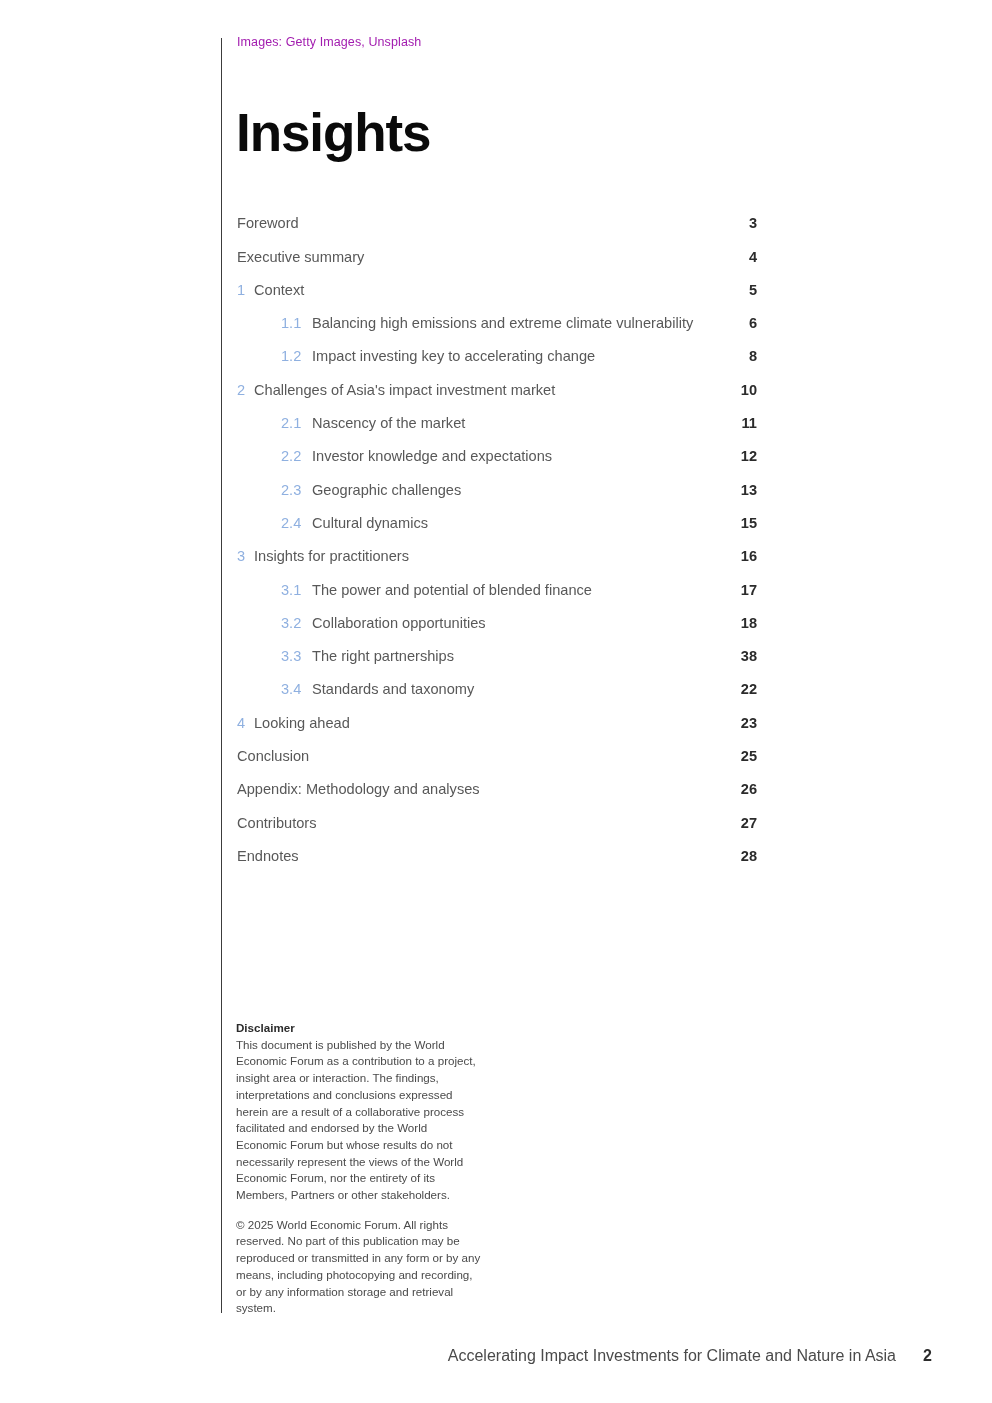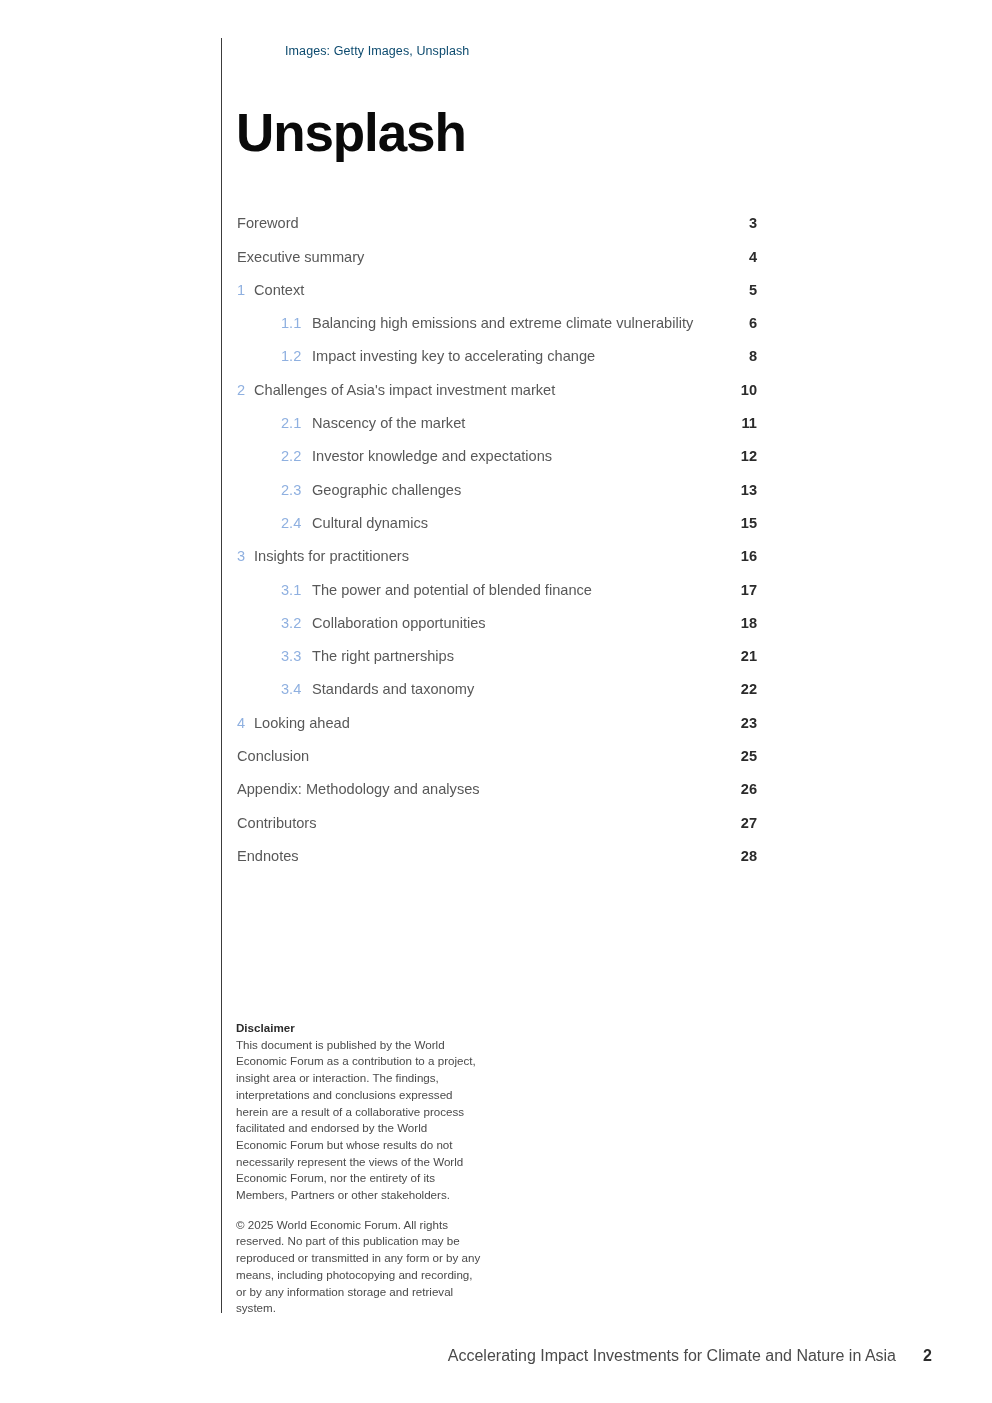--- a/index.html
+++ b/index.html
@@ -20,26 +20,25 @@
     position: absolute;
     left: 221px;
     top: 38px;
     width: 1px;
     height: 1275px;
     background: #3c3c3c;
   }
   .credit {
     position: absolute;
     left: 237px;
-    top: 44px;
+    top: 35px;
     font-size: 12.5px;
-    color: #0c4a6e;
+    color: #a21caf;
     letter-spacing: 0.1px;
     white-space: nowrap;
-    margin-left: 48px;
   }
   .page-title {
     position: absolute;
     left: 236px;
     top: 106px;
     font-size: 53px;
     font-weight: 700;
     color: #0a0a0a;
     letter-spacing: -1.1px;
     line-height: 1;
@@ -129,21 +128,21 @@
 </style>
 </head>
 <body>
 
 <div class="page">
 
   <div class="left-rule"></div>
 
   <div class="credit">Images: Getty Images, Unsplash</div>
 
-  <div class="page-title">Unsplash</div>
+  <div class="page-title">Insights</div>
 
   <div class="toc" id="toc-root">
       <div class="toc-row lvl0">
         <span class="label">Foreword</span>
         <span class="pg">3</span>
       </div>
       <div class="toc-row lvl0">
         <span class="label">Executive summary</span>
         <span class="pg">4</span>
       </div>
@@ -198,21 +197,21 @@
         <span class="pg">17</span>
       </div>
       <div class="toc-row lvl2">
         <span class="num">3.2</span>
         <span class="label">Collaboration opportunities</span>
         <span class="pg">18</span>
       </div>
       <div class="toc-row lvl2">
         <span class="num">3.3</span>
         <span class="label">The right partnerships</span>
-        <span class="pg">21</span>
+        <span class="pg">38</span>
       </div>
       <div class="toc-row lvl2">
         <span class="num">3.4</span>
         <span class="label">Standards and taxonomy</span>
         <span class="pg">22</span>
       </div>
       <div class="toc-row lvl1">
         <span class="num">4</span>
         <span class="label">Looking ahead</span>
         <span class="pg">23</span>

